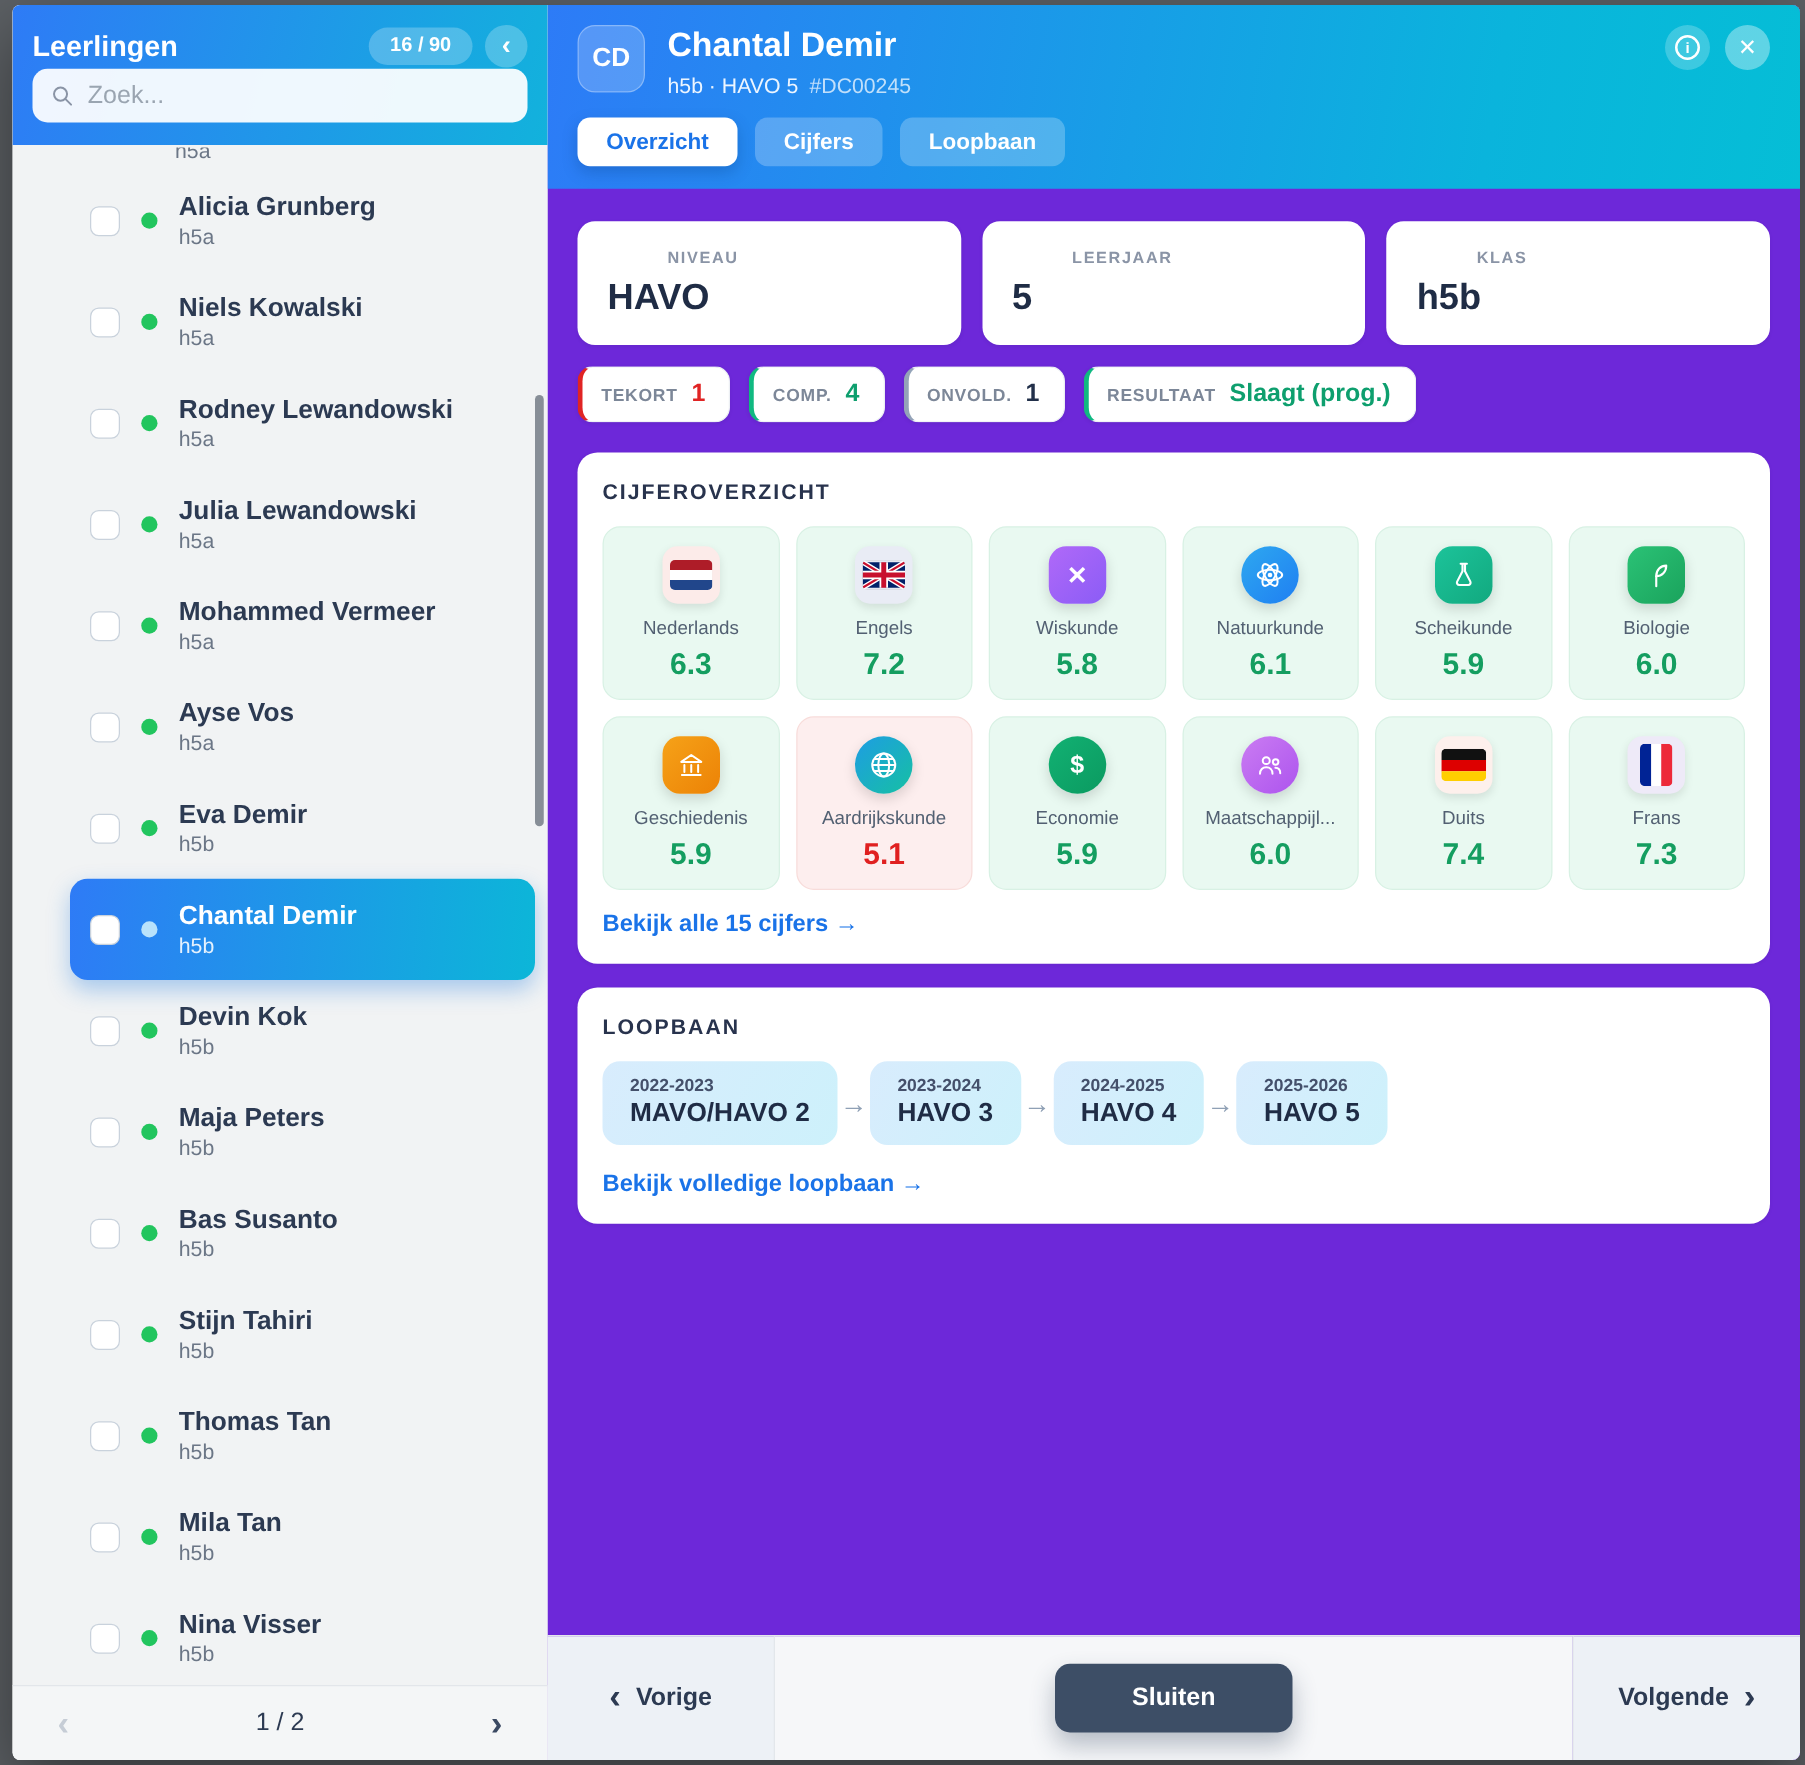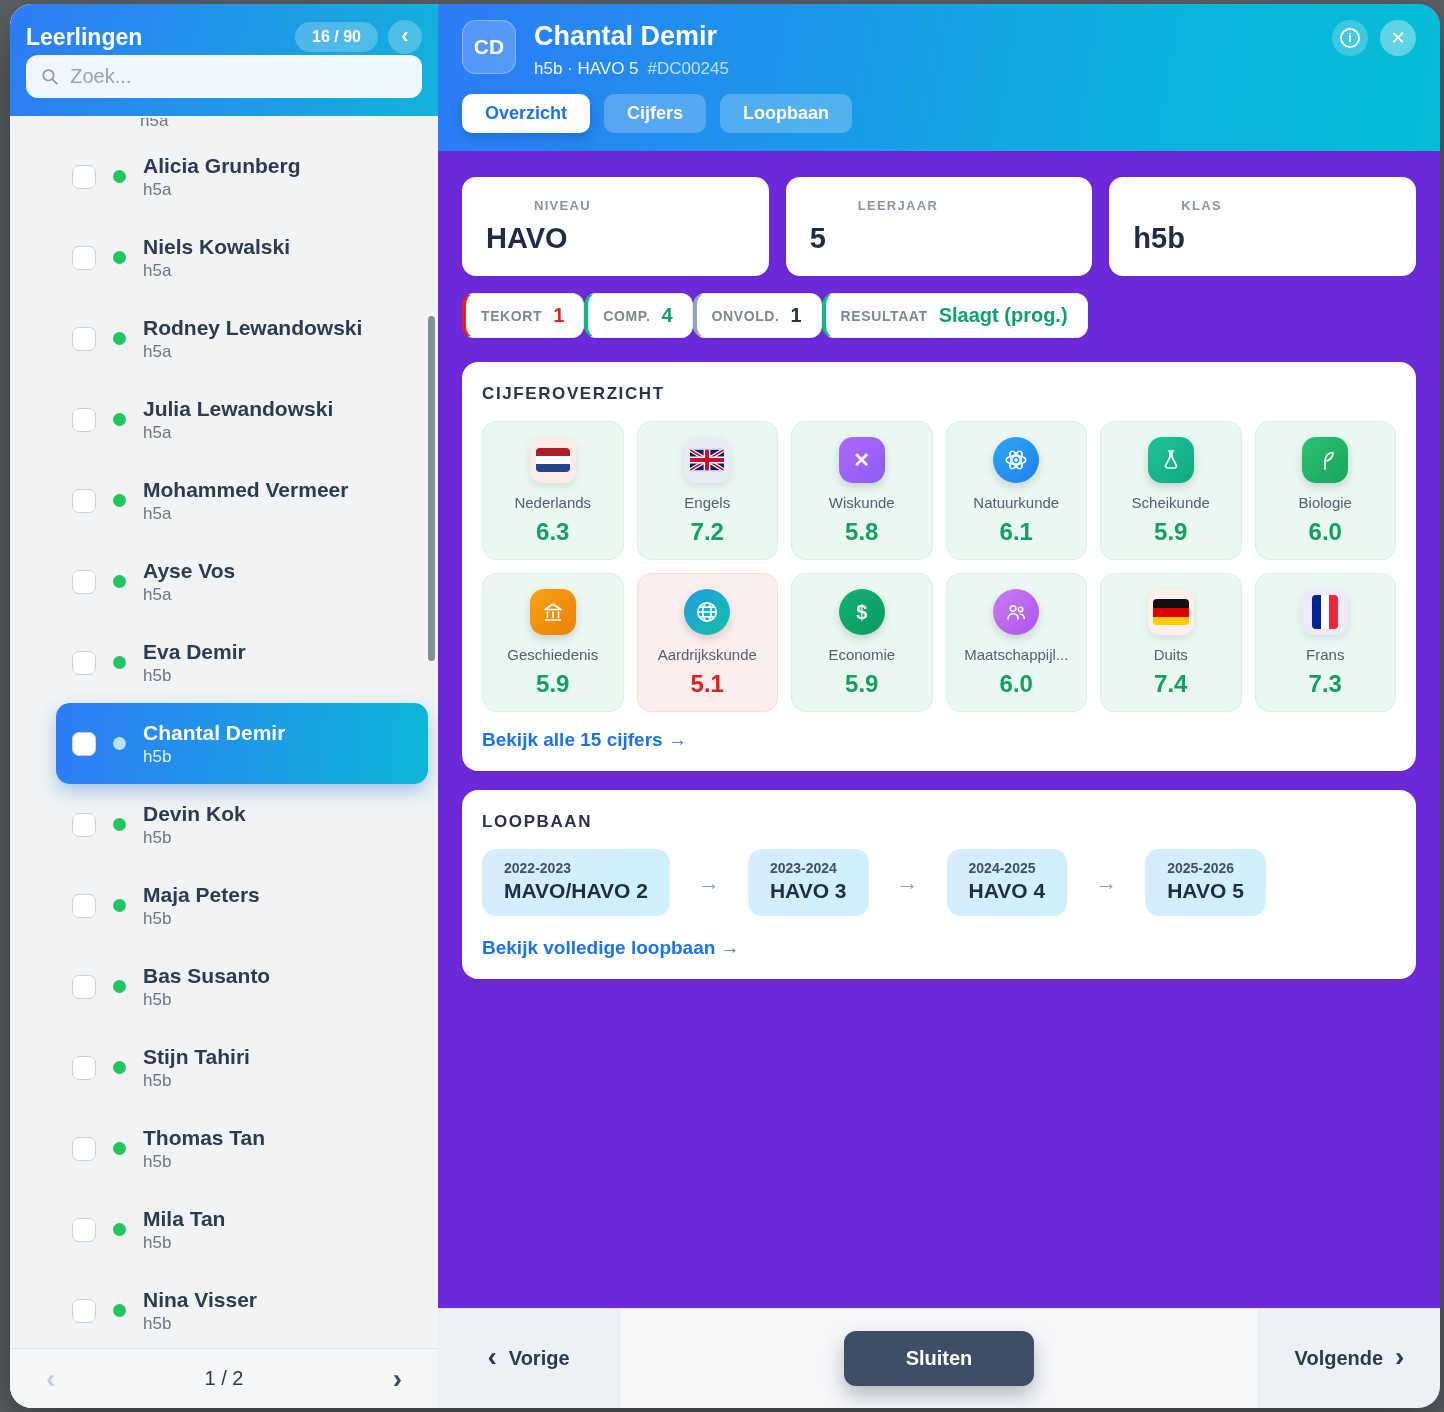--- a/index.html
+++ b/index.html
@@ -1,20 +1,20 @@
 <!DOCTYPE html>
 <html><head>
 <meta charset="utf-8">
 <style>
   * { margin:0; padding:0; box-sizing:border-box; }
   html,body { width:1444px; height:1412px; overflow:hidden; }
   body { background:#5d6165; font-family:"Liberation Sans", sans-serif; position:relative; }
 
   .modal { position:absolute; left:10px; top:4px; right:4px; bottom:4px;
-           border-radius:22px; overflow:hidden; display:flex;
+           border-radius:6px; overflow:hidden; display:flex;
            box-shadow:0 20px 60px rgba(0,0,0,.45); background:#f1f3f4; }
 
   
   .sidebar { width:428px; flex-shrink:0; display:flex; flex-direction:column; background:#f1f3f4; position:relative; }
   .sidebar-header { background:linear-gradient(105deg,#2e7bf6 0%,#12b2dc 100%); padding:16px 16px 18px; flex-shrink:0; }
   .sh-top { display:flex; align-items:center; gap:10px; }
   .sh-title { color:#fff; font-size:23px; font-weight:700; flex:1; }
   .count-badge { background:rgba(255,255,255,.24); color:#fff; font-size:16px; font-weight:600;
                  padding:6px 17px; border-radius:999px; }
   .collapse-btn { width:34px; height:34px; border-radius:50%; background:rgba(255,255,255,.24);
@@ -76,21 +76,21 @@
          background:rgba(255,255,255,.24); color:#fff; }
   .tab.active { background:#fff; color:#1a73e8; box-shadow:0 5px 12px rgba(0,50,110,.25); }
 
   .content { flex:1; padding:26px 24px; overflow:hidden; }
   .cards-row { display:flex; gap:17px; margin-bottom:17px; }
   .info-card { flex:1; background:#fff; border-radius:14px; padding:21px 24px;
                box-shadow:0 1px 3px rgba(16,30,54,.07); }
   .ic-label { font-size:13px; font-weight:700; letter-spacing:1.3px; color:#8a94a6;margin-left:48px; }
   .ic-value { font-size:29px; font-weight:700; color:#1f2c45; margin-top:9px; }
 
-  .pills-row { display:flex; margin-bottom:24px; }
+  .pills-row { display:flex; gap:15px; margin-bottom:24px; }
   .pill { background:#fff; border:1px solid #eceff3; border-left:4px solid var(--accent,#94a3b8);
           border-radius:12px; padding:10px 19px 10px 15px; display:flex; align-items:center; gap:11px;
           box-shadow:0 1px 3px rgba(16,30,54,.08); }
   .pill-label { font-size:14px; font-weight:700; letter-spacing:.6px; color:#7c8798; }
   .pill-value { font-size:20px; font-weight:700; color:#1f2c45; }
 
   .section-card { background:#fff; border-radius:16px; padding:22px 20px 20px;
                   box-shadow:0 1px 3px rgba(16,30,54,.07); margin-bottom:19px; }
   .sec-title { font-size:17px; font-weight:800; letter-spacing:1.6px; color:#28334d; margin-bottom:17px; }
 
@@ -119,21 +119,21 @@
 
   .flag-pad { width:46px; height:46px; border-radius:12px; display:flex; align-items:center;
               justify-content:center; box-shadow:0 3px 8px rgba(0,0,0,.10); }
   .pad-nl { background:#fcebe9; } .pad-uk { background:#e9ecf5; }
   .pad-de { background:#fdf0ec; } .pad-fr { background:#eeeaf8; }
   .flag-clip { border-radius:4px; overflow:hidden; display:block; line-height:0;
                box-shadow:inset 0 0 0 1px rgba(0,0,0,.06); }
 
   .link { font-size:19px; font-weight:600; color:#1a73e8; margin-top:17px; display:inline-block; cursor:pointer; }
 
-  .career-row { display:flex; align-items:center; gap:28px; margin:4px 0 4px; flex-wrap:nowrap; }
+  .career-row { display:flex; align-items:center; gap:2px; margin:4px 0 4px; flex-wrap:nowrap; }
   .step { border-radius:14px; padding:11px 22px 13px; background:linear-gradient(120deg,#d8ecfd,#cdf1fb); }
   .step-year { font-size:14px; font-weight:600; color:#44506b; }
   .step-name { font-size:21px; font-weight:700; color:#1f2c45; margin-top:3px; white-space:nowrap; }
   .step-arrow { color:#8fa0b5; font-size:22px; }
 
   .main-footer { height:100px; flex-shrink:0; display:flex; border-top:1px solid #e3e7eb; }
   .fz-side { width:182px; background:#edf1f6; display:flex; align-items:center; justify-content:center;
              gap:12px; font-size:20px; font-weight:600; color:#2c3a52; cursor:pointer; }
   .fz-side .chev { font-size:28px; line-height:1; padding-bottom:3px; }
   .fz-left  { border-right:1px solid #e3e7eb; }

